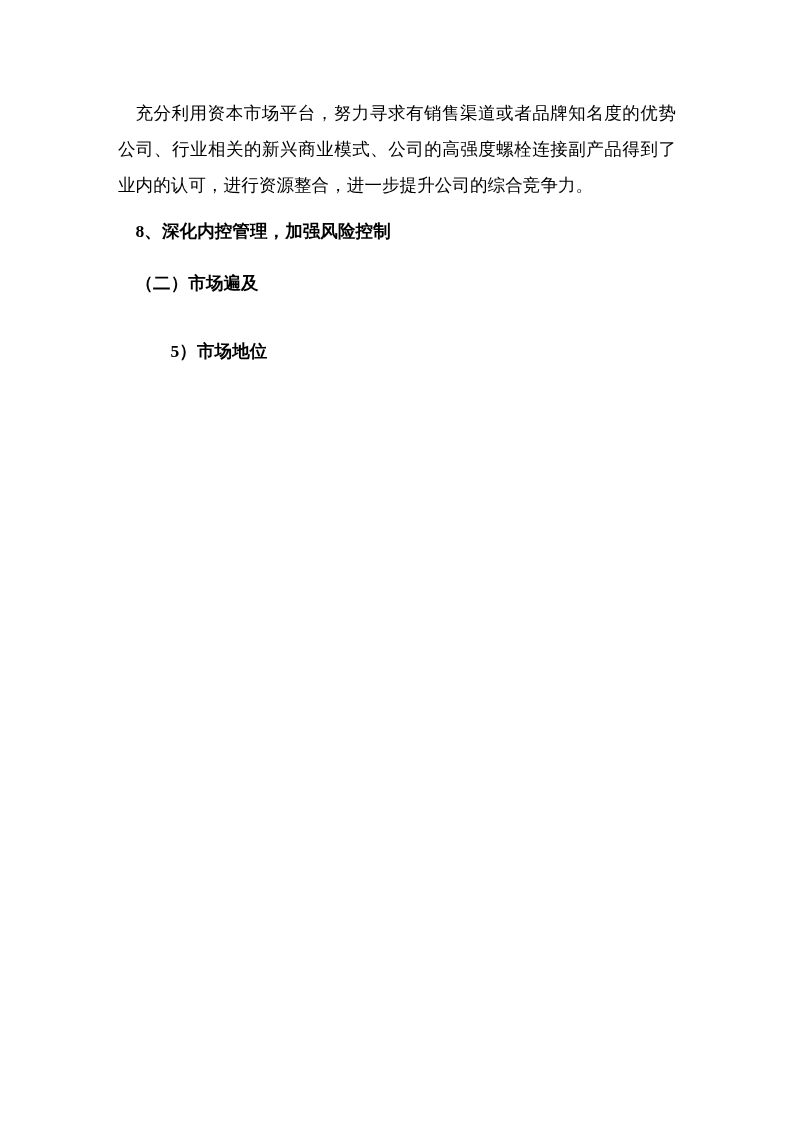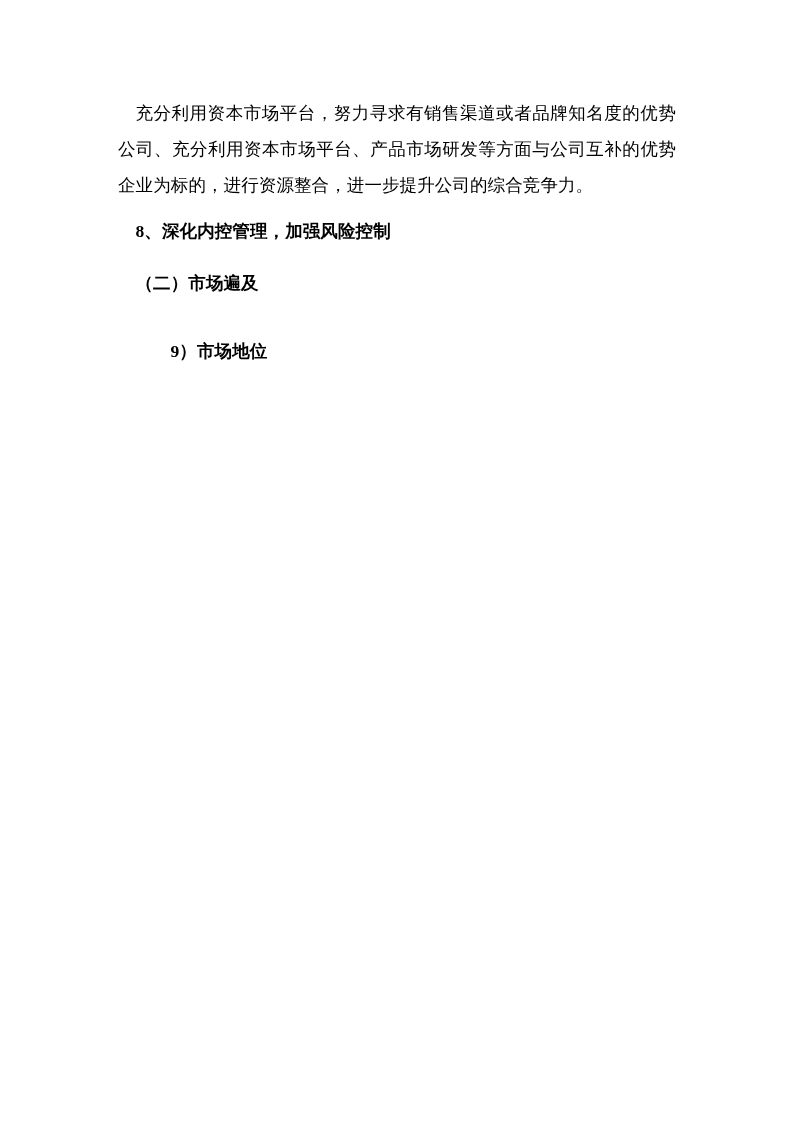--- a/index.html
+++ b/index.html
@@ -57,35 +57,35 @@
   .spacer-md {
     height: 16px;
   }
 </style>
 </head>
 <body>
 
 <div class="page">
   <div class="doc-body">
 
-    <p class="para indent1">充分利用资本市场平台，努力寻求有销售渠道或者品牌知名度的优势公司、充分利用资本市场平台、产品市场研发等方面与公司互补的优势企业为标的，进行资源整合，进一步提升公司的综合竞争力。</p>
+    <p class="para indent1">充分利用资本市场平台，努力寻求有销售渠道或者品牌知名度的优势公司、行业相关的新兴商业模式、公司的高强度螺栓连接副产品得到了业内的认可，进行资源整合，进一步提升公司的综合竞争力。</p>
 
     <div class="spacer-sm"></div>
 
     <p class="heading">8、深化内控管理，加强风险控制</p>
 
 
     <div class="spacer-md"></div>
 
     <p class="heading bold">（二）市场遍及</p>
 
     <div class="spacer-md"></div>
 
 
 
 
     <div class="spacer-md"></div>
 
-    <p class="sub-heading bold">9）市场地位</p>
+    <p class="sub-heading bold">5）市场地位</p>
 
 
   </div>
 </div>
 
 </body></html>

